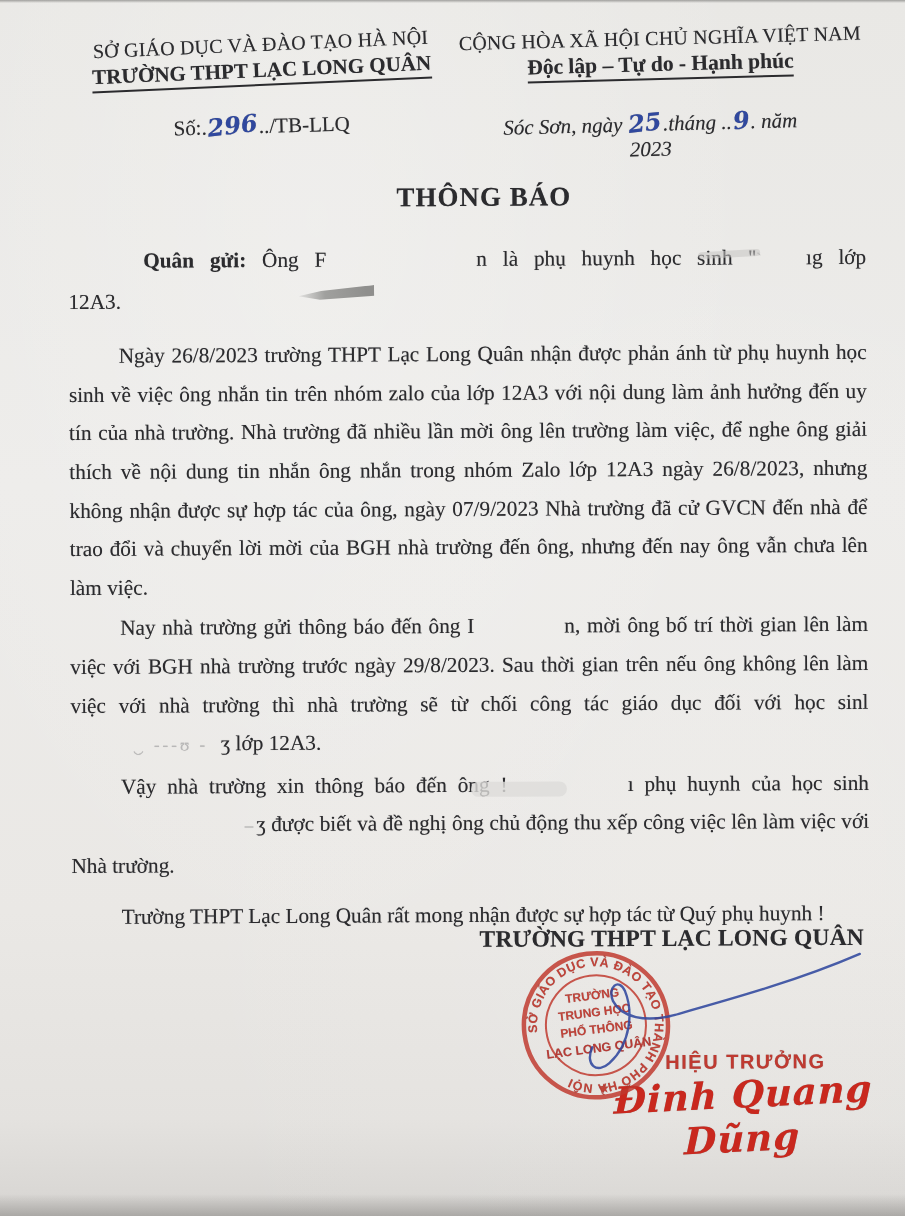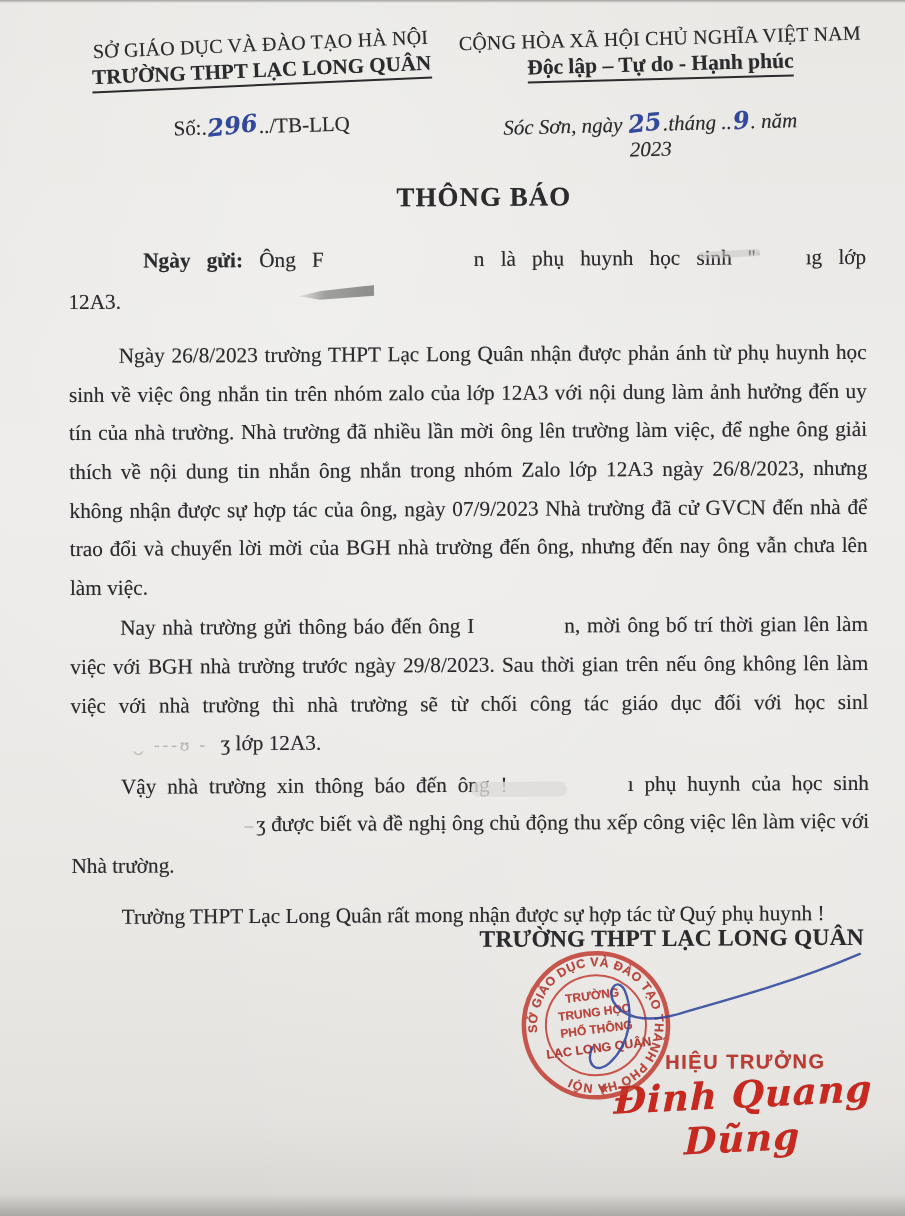--- a/index.html
+++ b/index.html
@@ -89,21 +89,21 @@
       <div class="l2"><span>Độc lập – Tự do -  Hạnh phúc</span></div>
     </div>
 
     <div class="so-line"><span>Số:.</span><span class="hand">296</span><span>../TB-LLQ</span></div>
 
     <div class="date-line"><span>Sóc Sơn, ngày </span><span class="hand">25</span><span>.tháng ..</span><span class="hand">9</span><span>. năm 2023</span></div>
 
     <div class="title">THÔNG BÁO</div>
 
     <div class="body-col">
-      <div class="jline" style="padding-left:75px"><span class="b">Ngày gửi:</span><span> Ông F</span><span class="gap" style="width:150px"></span><span>n là phụ huynh học sinh ''</span><span class="gap" style="width:50px"><span class="trace">ˋ</span></span><span>ıg lớp</span></div>
+      <div class="jline" style="padding-left:75px"><span class="b">Quân gửi:</span><span> Ông F</span><span class="gap" style="width:150px"></span><span>n là phụ huynh học sinh ''</span><span class="gap" style="width:50px"><span class="trace">ˋ</span></span><span>ıg lớp</span></div>
       <div>12A3.</div>
 
       <div class="para indent p1">Ngày 26/8/2023 trường THPT Lạc Long Quân nhận được phản ánh từ phụ huynh học sinh về việc ông nhắn tin trên nhóm zalo của lớp 12A3 với nội dung làm ảnh hưởng đến uy tín của nhà trường. Nhà trường đã nhiều lần mời ông lên trường làm việc, để nghe ông giải thích về nội dung tin nhắn ông nhắn trong nhóm Zalo lớp 12A3 ngày 26/8/2023, nhưng không nhận được sự hợp tác của ông, ngày 07/9/2023 Nhà trường đã cử GVCN đến nhà để trao đổi và chuyển lời mời của BGH nhà trường đến ông, nhưng đến nay ông vẫn chưa lên làm việc.</div>
 
       <div class="para indent p2"><span>Nay nhà trường gửi thông báo đến ông I</span><span class="gap" style="width:90px"></span><span>n, mời ông bố trí thời gian lên làm việc với BGH nhà trường trước ngày 29/8/2023. Sau thời gian trên nếu ông không lên làm việc với nhà trường thì nhà trường sẽ từ chối công tác giáo dục đối với học sinl</span><span class="gap" style="width:150px;text-align:center"><span class="trace">‿ ---ʊ -</span></span><span>ʒ lớp 12A3.</span></div>
 
       <div class="para indent p3"><span>Vậy nhà trường xin thông báo đến ông !</span><span class="gap" style="width:120px"></span><span>ı phụ huynh của học sinh</span><span class="gap" style="width:185px;text-align:right"><span class="trace">–</span></span><span>ʒ được biết và đề nghị ông chủ động thu xếp công việc lên làm việc với Nhà trường.</span></div>
 
       <div class="para indent p4">Trường THPT Lạc Long Quân rất mong nhận được sự hợp tác từ Quý phụ huynh !</div>
     </div>

